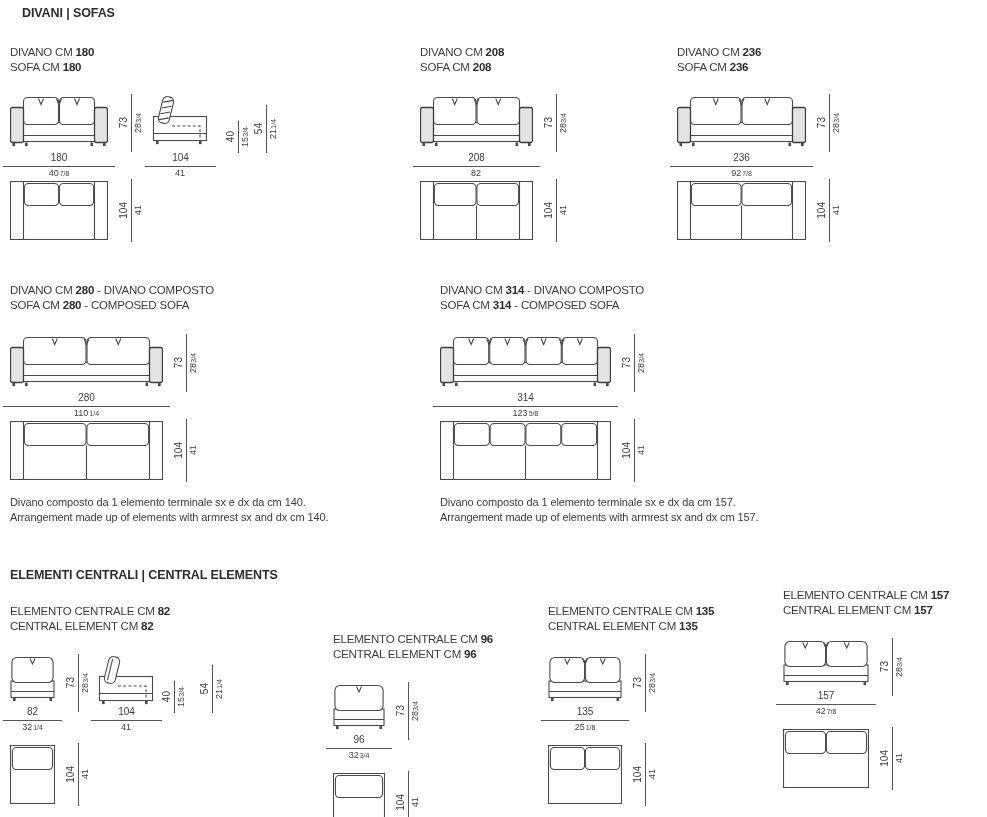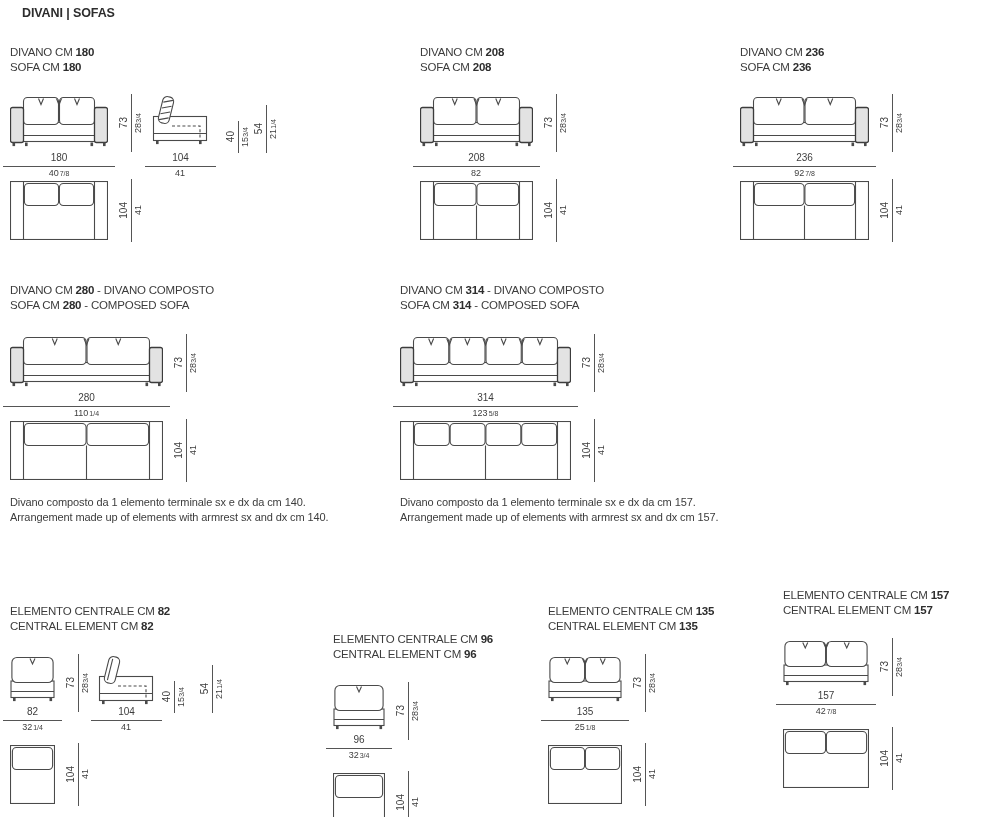--- a/index.html
+++ b/index.html
@@ -174,21 +174,21 @@
         <span class="vd-cm">
           <span>104</span>
         </span>
         <span class="vd-line"></span>
         <span class="vd-in">
           <i class="frac"></i>
           <span>41</span>
         </span>
       </div>
     </div>
-    <div class="item" style="left:740px;top:45px">
+    <div class="item" style="left:677px;top:45px">
       <div class="title"><span>DIVANO CM </span><b>236</b><span></span></div>
       <div class="title"><span>SOFA CM </span><b>236</b><span></span></div>
       <div class="svgwrap" style="left:0px;top:50px">
         <svg width="129" height="53" viewBox="0 0 129 53">
           <rect x="11" y="27.5" width="107" height="19" fill="#fff" stroke="#4a4a4a" stroke-width="1.1"></rect>
           <line x1="11" y1="40.5" x2="118" y2="40.5" stroke="#4a4a4a" stroke-width="1.1"></line>
           <rect x="13.5" y="2.5" width="50.5" height="27" rx="4" fill="#fff" stroke="#4a4a4a" stroke-width="1.1"></rect>
           <rect x="65" y="2.5" width="50.5" height="27" rx="4" fill="#fff" stroke="#4a4a4a" stroke-width="1.1"></rect>
           <path d="M 62 3.5 L 64.5 10 L 67 3.5" fill="none" stroke="#4a4a4a" stroke-width="1.1"></path>
           <path d="M 36.25 3.5 L 38.75 9.5 L 41.25 3.5" fill="none" stroke="#4a4a4a" stroke-width="1.1"></path>
@@ -290,21 +290,21 @@
         <span class="vd-in">
           <i class="frac"></i>
           <span>41</span>
         </span>
       </div>
       <div class="note" style="left:0;top:212px;width:400px">
         <div>Divano composto da 1 elemento terminale sx e dx da cm 140.</div>
         <div>Arrangement made up of elements with armrest sx and dx cm 140.</div>
       </div>
     </div>
-    <div class="item" style="left:400px;top:283px">
+    <div class="item" style="left:440px;top:283px">
       <div class="title"><span>DIVANO CM </span><b>314</b><span> - DIVANO COMPOSTO</span></div>
       <div class="title"><span>SOFA CM </span><b>314</b><span> - COMPOSED SOFA</span></div>
       <div class="svgwrap" style="left:0px;top:52px">
         <svg width="171" height="53" viewBox="0 0 171 53">
           <rect x="11" y="27.5" width="149" height="19" fill="#fff" stroke="#4a4a4a" stroke-width="1.1"></rect>
           <line x1="11" y1="40.5" x2="160" y2="40.5" stroke="#4a4a4a" stroke-width="1.1"></line>
           <rect x="13.5" y="2.5" width="35.25" height="27" rx="4" fill="#fff" stroke="#4a4a4a" stroke-width="1.1"></rect>
           <rect x="49.75" y="2.5" width="35.25" height="27" rx="4" fill="#fff" stroke="#4a4a4a" stroke-width="1.1"></rect>
           <rect x="86" y="2.5" width="35.25" height="27" rx="4" fill="#fff" stroke="#4a4a4a" stroke-width="1.1"></rect>
           <rect x="122.25" y="2.5" width="35.25" height="27" rx="4" fill="#fff" stroke="#4a4a4a" stroke-width="1.1"></rect>
@@ -358,20 +358,21 @@
         <span class="vd-in">
           <i class="frac"></i>
           <span>41</span>
         </span>
       </div>
       <div class="note" style="left:0;top:212px;width:400px">
         <div>Divano composto da 1 elemento terminale sx e dx da cm 157.</div>
         <div>Arrangement made up of elements with armrest sx and dx cm 157.</div>
       </div>
     </div>
+    <div class="heading" style="left:10px;top:568px">ELEMENTI CENTRALI | CENTRAL ELEMENTS</div>
     <div class="item" style="left:10px;top:604px">
       <div class="title"><span>ELEMENTO CENTRALE CM </span><b>82</b><span></span></div>
       <div class="title"><span>CENTRAL ELEMENT CM </span><b>82</b><span></span></div>
       <div class="svgwrap" style="left:0px;top:51px">
         <svg width="45" height="48" viewBox="0 0 45 48">
           <rect x="1" y="26" width="43" height="16.5" fill="#fff" stroke="#4a4a4a" stroke-width="1.1"></rect>
           <line x1="1" y1="36.5" x2="44" y2="36.5" stroke="#4a4a4a" stroke-width="1.1"></line>
           <rect x="1.9" y="2.5" width="41.2" height="25" rx="5" fill="#fff" stroke="#4a4a4a" stroke-width="1.1"></rect>
           <path d="M 20 3.5 L 22.5 9 L 25 3.5" fill="none" stroke="#4a4a4a" stroke-width="1.1"></path>
           <rect x="3" y="42.5" width="2.6" height="3.6" fill="#4a4a4a"></rect>

